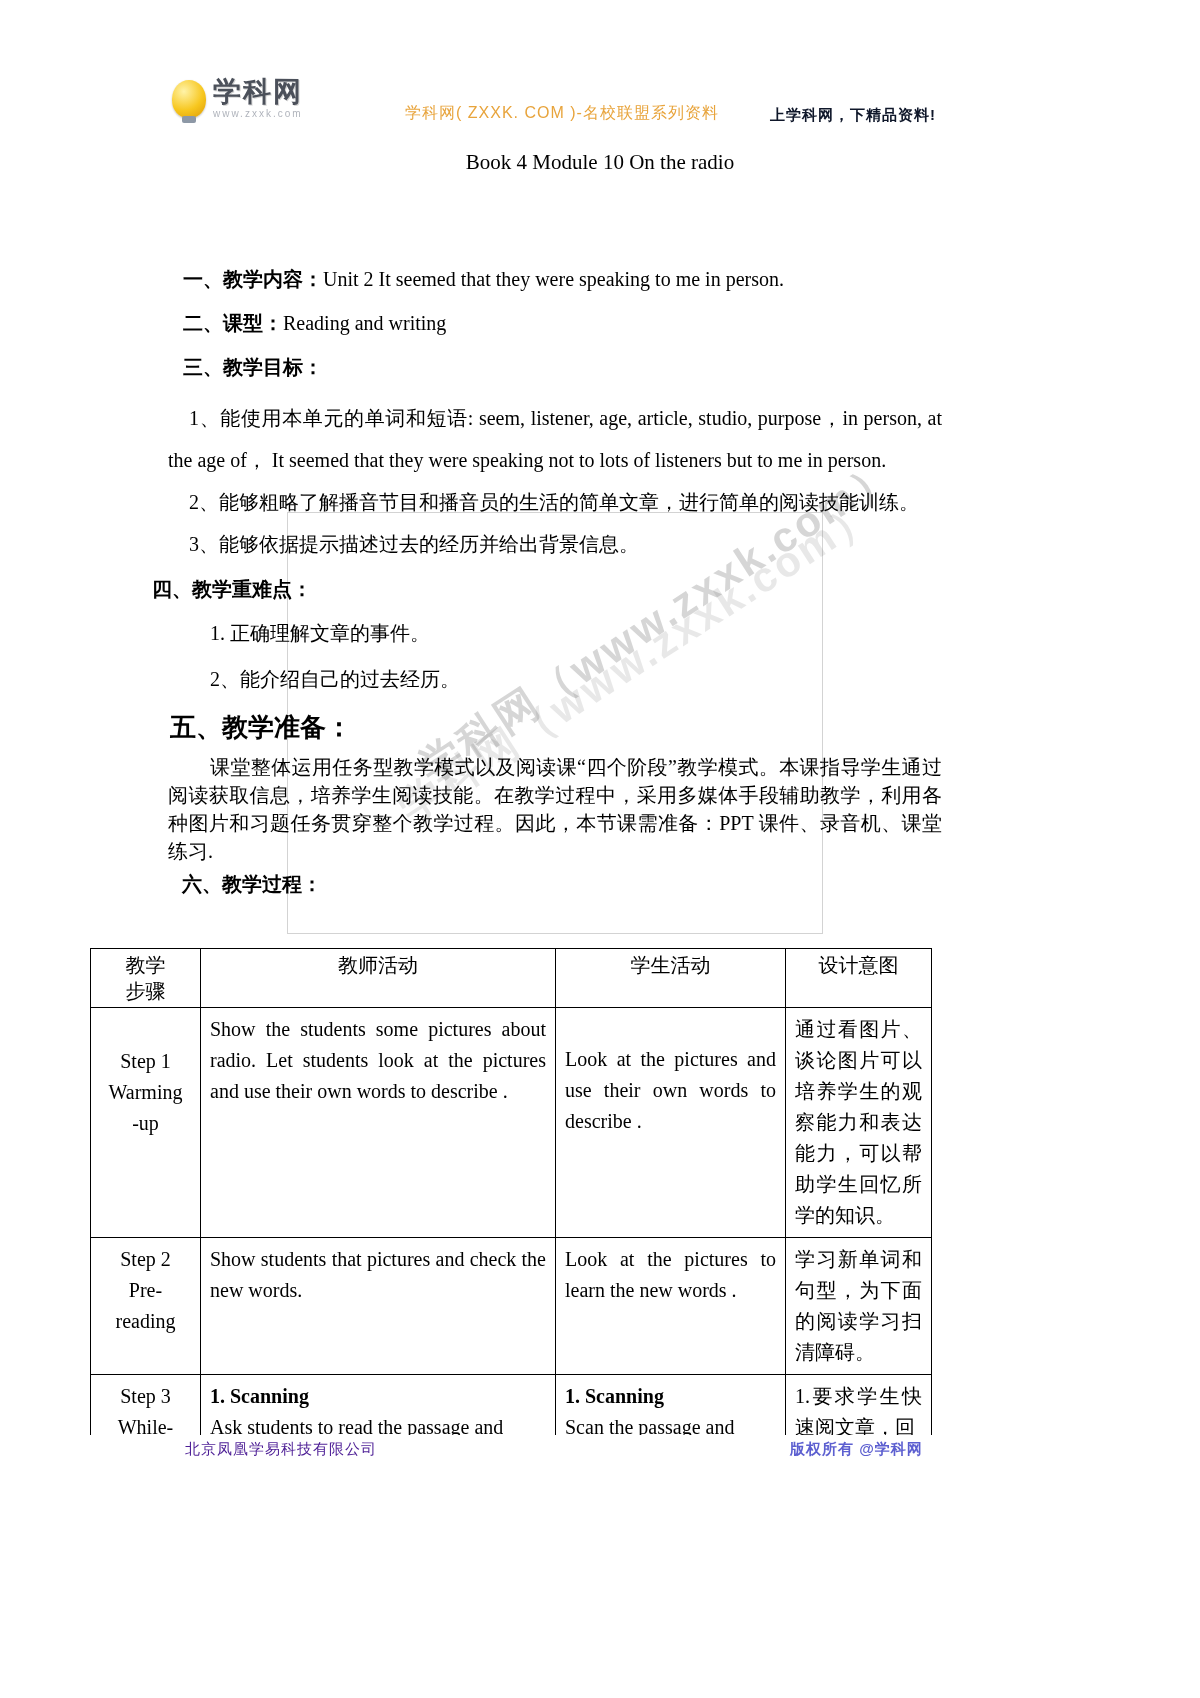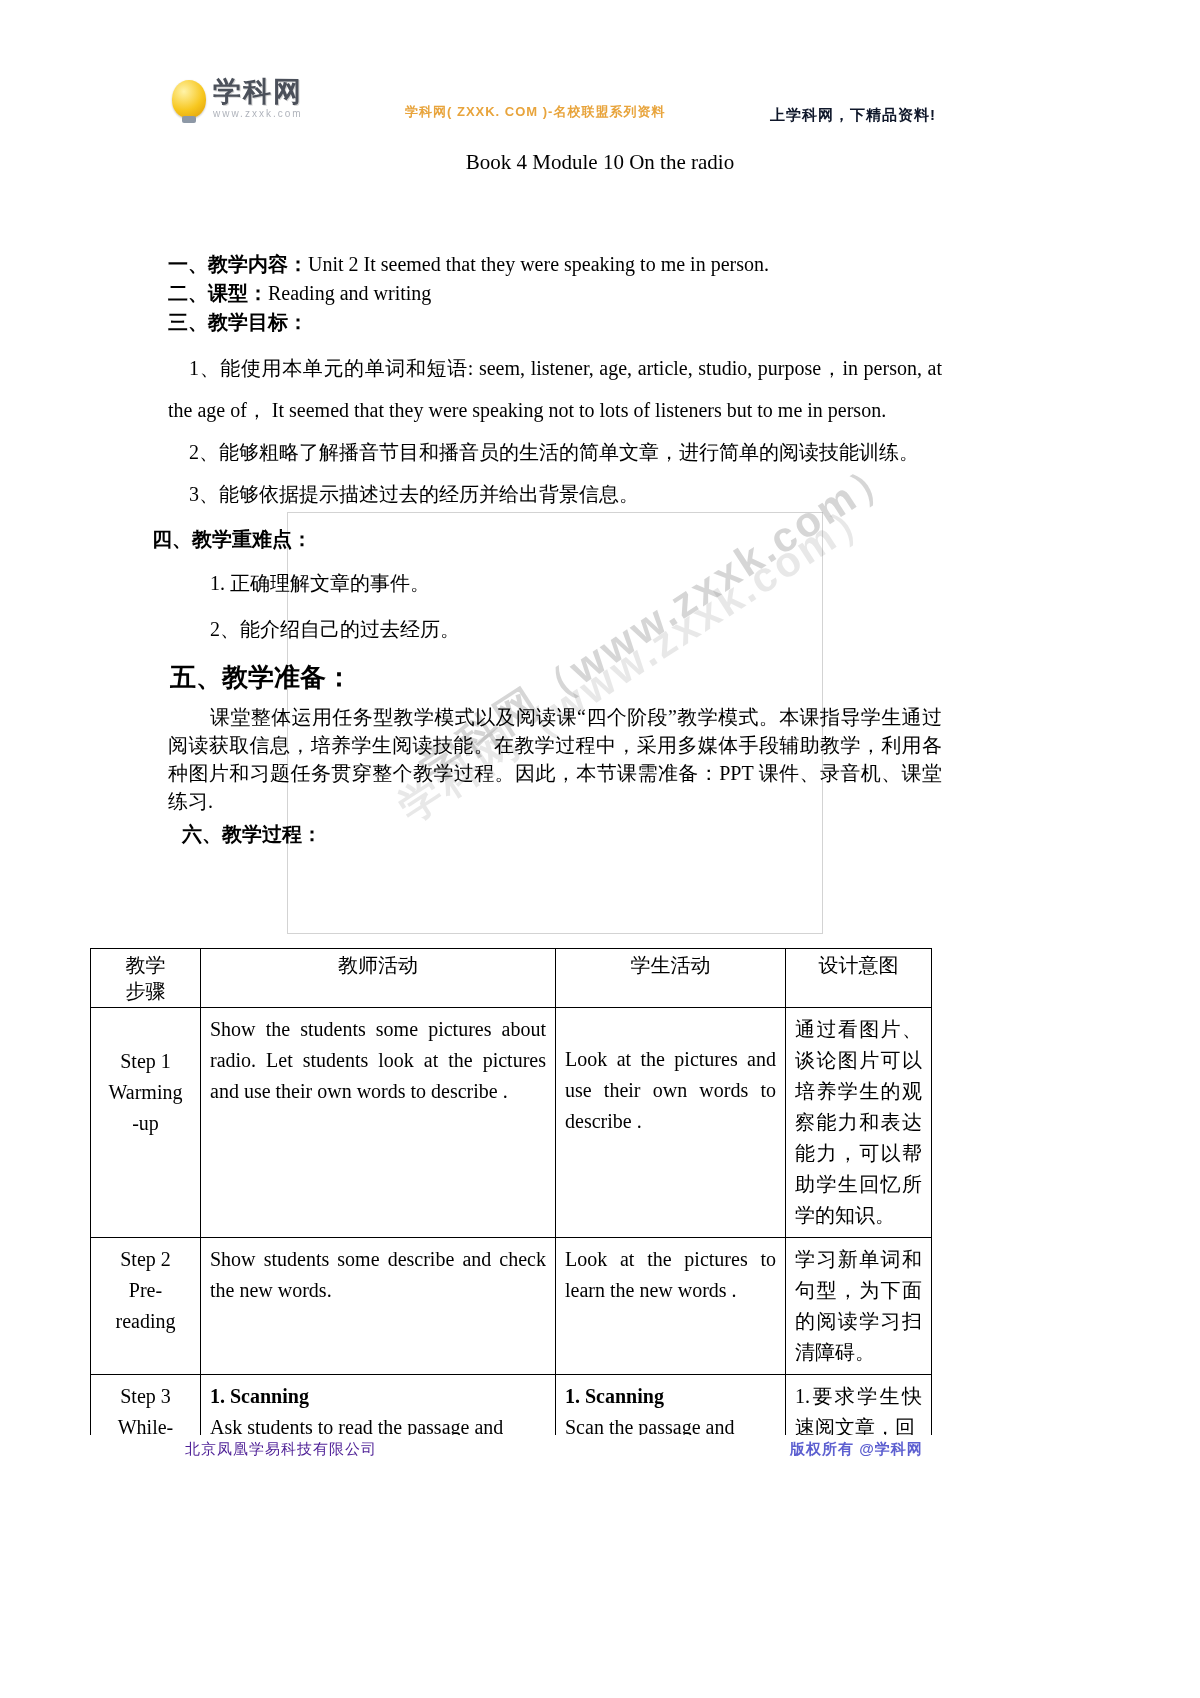--- a/index.html
+++ b/index.html
@@ -20,21 +20,21 @@
     background:#8d98a6;border-radius:2px;
   }
   .logo-main{display:flex;flex-direction:column;line-height:1;}
   .logo-zh{
     font-family:"Liberation Sans","DejaVu Sans",sans-serif;font-size:28px;font-weight:bold;
     color:#4b505a;text-shadow:1px 1px 0 #d6d6d6;letter-spacing:2px;
   }
   .logo-url{font-family:"Liberation Sans",sans-serif;font-size:10px;color:#b0b4bc;letter-spacing:2px;margin-top:3px;}
   .banner-center{
     position:absolute;left:405px;top:103px;z-index:3;
-    font-family:"Liberation Sans","DejaVu Sans",sans-serif;font-size:13px;font-weight:bold;
+    font-family:"Liberation Sans","DejaVu Sans",sans-serif;font-size:16px;font-weight:normal;
     color:#e8a43c;letter-spacing:1px;
   }
   .banner-right{
     position:absolute;left:770px;top:106px;z-index:3;
     font-family:"Liberation Sans","DejaVu Sans",sans-serif;font-size:15px;font-weight:bold;
     color:#0f172a;letter-spacing:1px;
   }
 
   
   .doc-title{position:absolute;left:0;top:150px;width:1200px;text-align:center;font-size:21px;z-index:2;}
@@ -43,21 +43,21 @@
   .wm-box{position:absolute;left:287px;top:512px;width:534px;height:420px;border:1px solid rgba(175,175,175,.55);z-index:1;}
   .wm-text{
     position:absolute;left:408px;top:748px;transform:rotate(-33deg);transform-origin:left top;
     font-size:42px;font-weight:bold;color:rgba(120,120,120,.30);letter-spacing:3px;white-space:nowrap;z-index:1;
     font-family:"Liberation Sans",sans-serif;
   }
   .wm-text2{left:388px;top:788px;color:rgba(130,130,130,.18);}
 
   
   .body-block{position:absolute;left:168px;top:250px;width:774px;font-size:20px;z-index:2;}
-  .p-line{margin:0;line-height:29px;}
+  .p-line{margin:15px;line-height:29px;}
   .label{font-weight:bold;}
   .goal{margin:10px 0 0 0;line-height:42px;text-indent:21px;text-align:justify;}
   .goal2,.goal3{margin-top:0;}
   .h4{margin:8px 0 0 -16px;font-weight:bold;line-height:32px;}
   .point{margin:10px 0 0 42px;line-height:36px;}
   .h5{margin:14px 0 0 2px;font-weight:bold;font-size:26px;line-height:34px;}
   .prep{margin:8px 0 0 0;line-height:28px;text-indent:42px;text-align:justify;}
   .h6{margin:4px 0 0 14px;font-weight:bold;line-height:30px;}
 
   
@@ -154,21 +154,21 @@
           <div>Look at the pictures and use their own words to describe .</div>
         </td>
         <td class="intent">通过看图片、谈论图片可以培养学生的观察能力和表达能力，可以帮助学生回忆所学的知识。</td>
       </tr>
       <tr class="row-1">
         <td class="step">Step 2
 Pre-
 reading</td>
         <td class="teacher">
           <div class="cell-bold"></div>
-          <div>Show students some describe and check the new words.</div>
+          <div>Show students that pictures and check the new words.</div>
         </td>
         <td class="student">
           <div class="cell-bold"></div>
           <div>Look at the pictures to learn the new words .</div>
         </td>
         <td class="intent">学习新单词和句型，为下面的阅读学习扫清障碍。</td>
       </tr>
       <tr class="row-2">
         <td class="step">Step 3
 While-</td>

